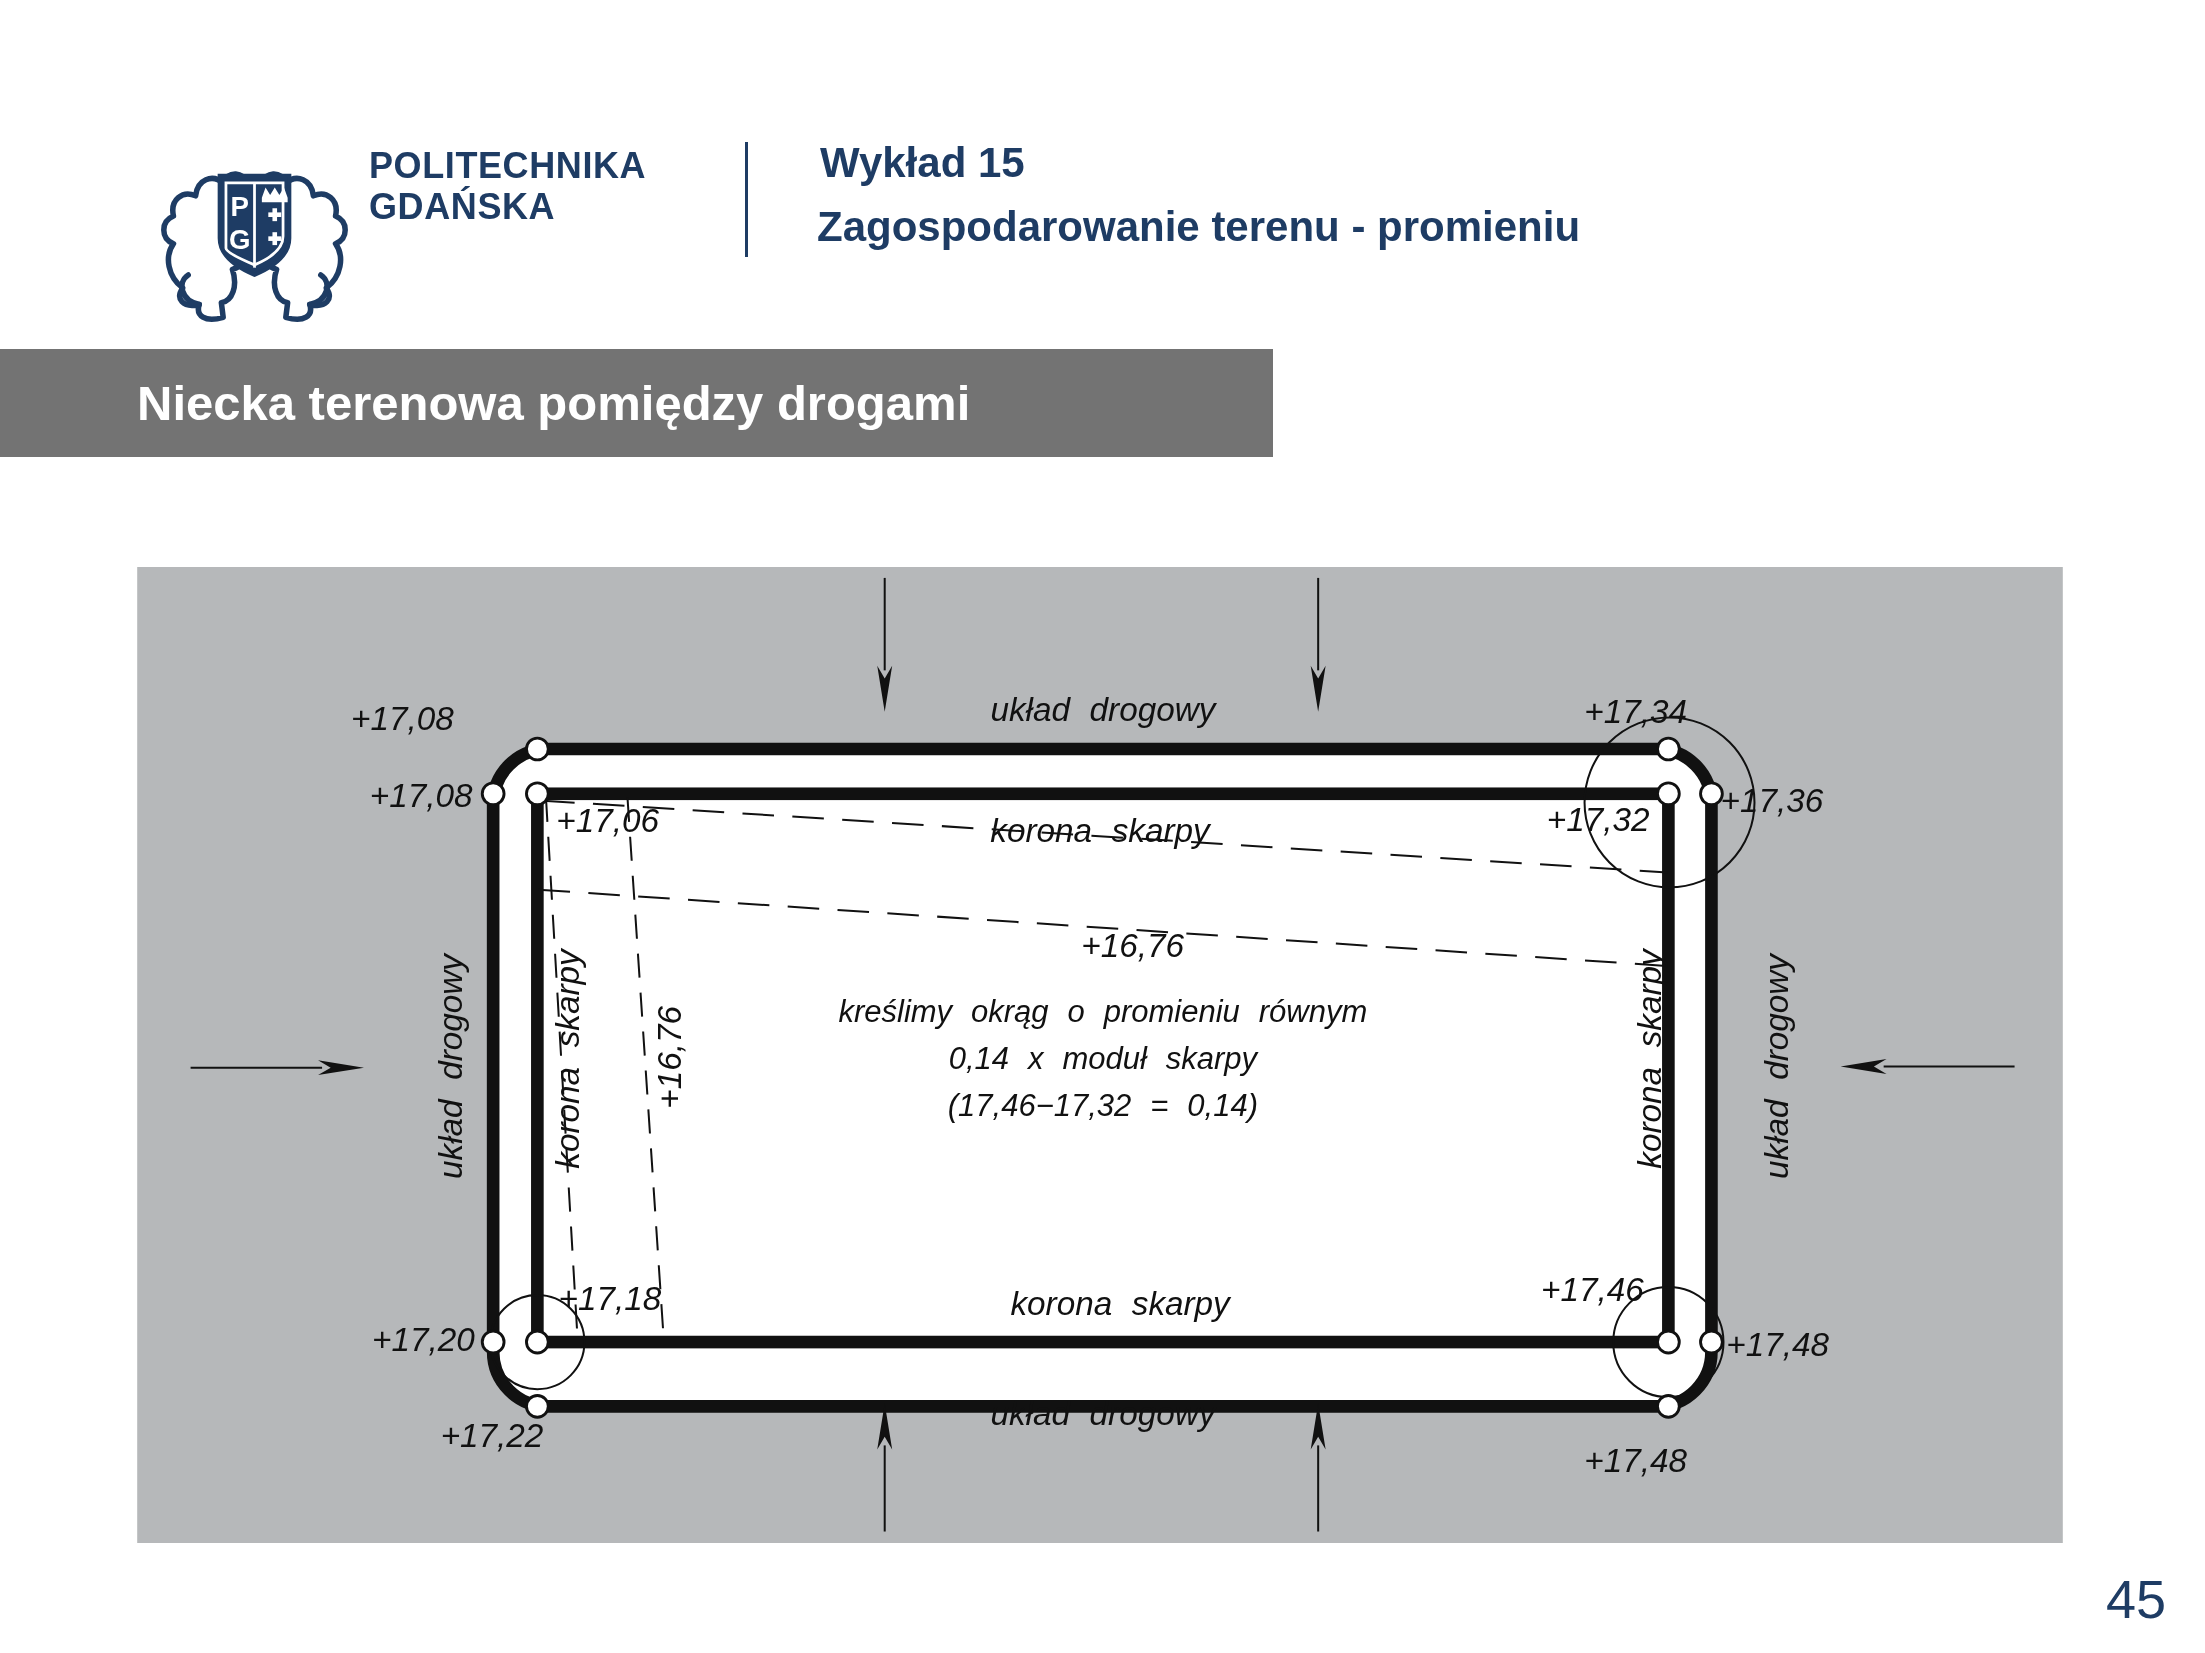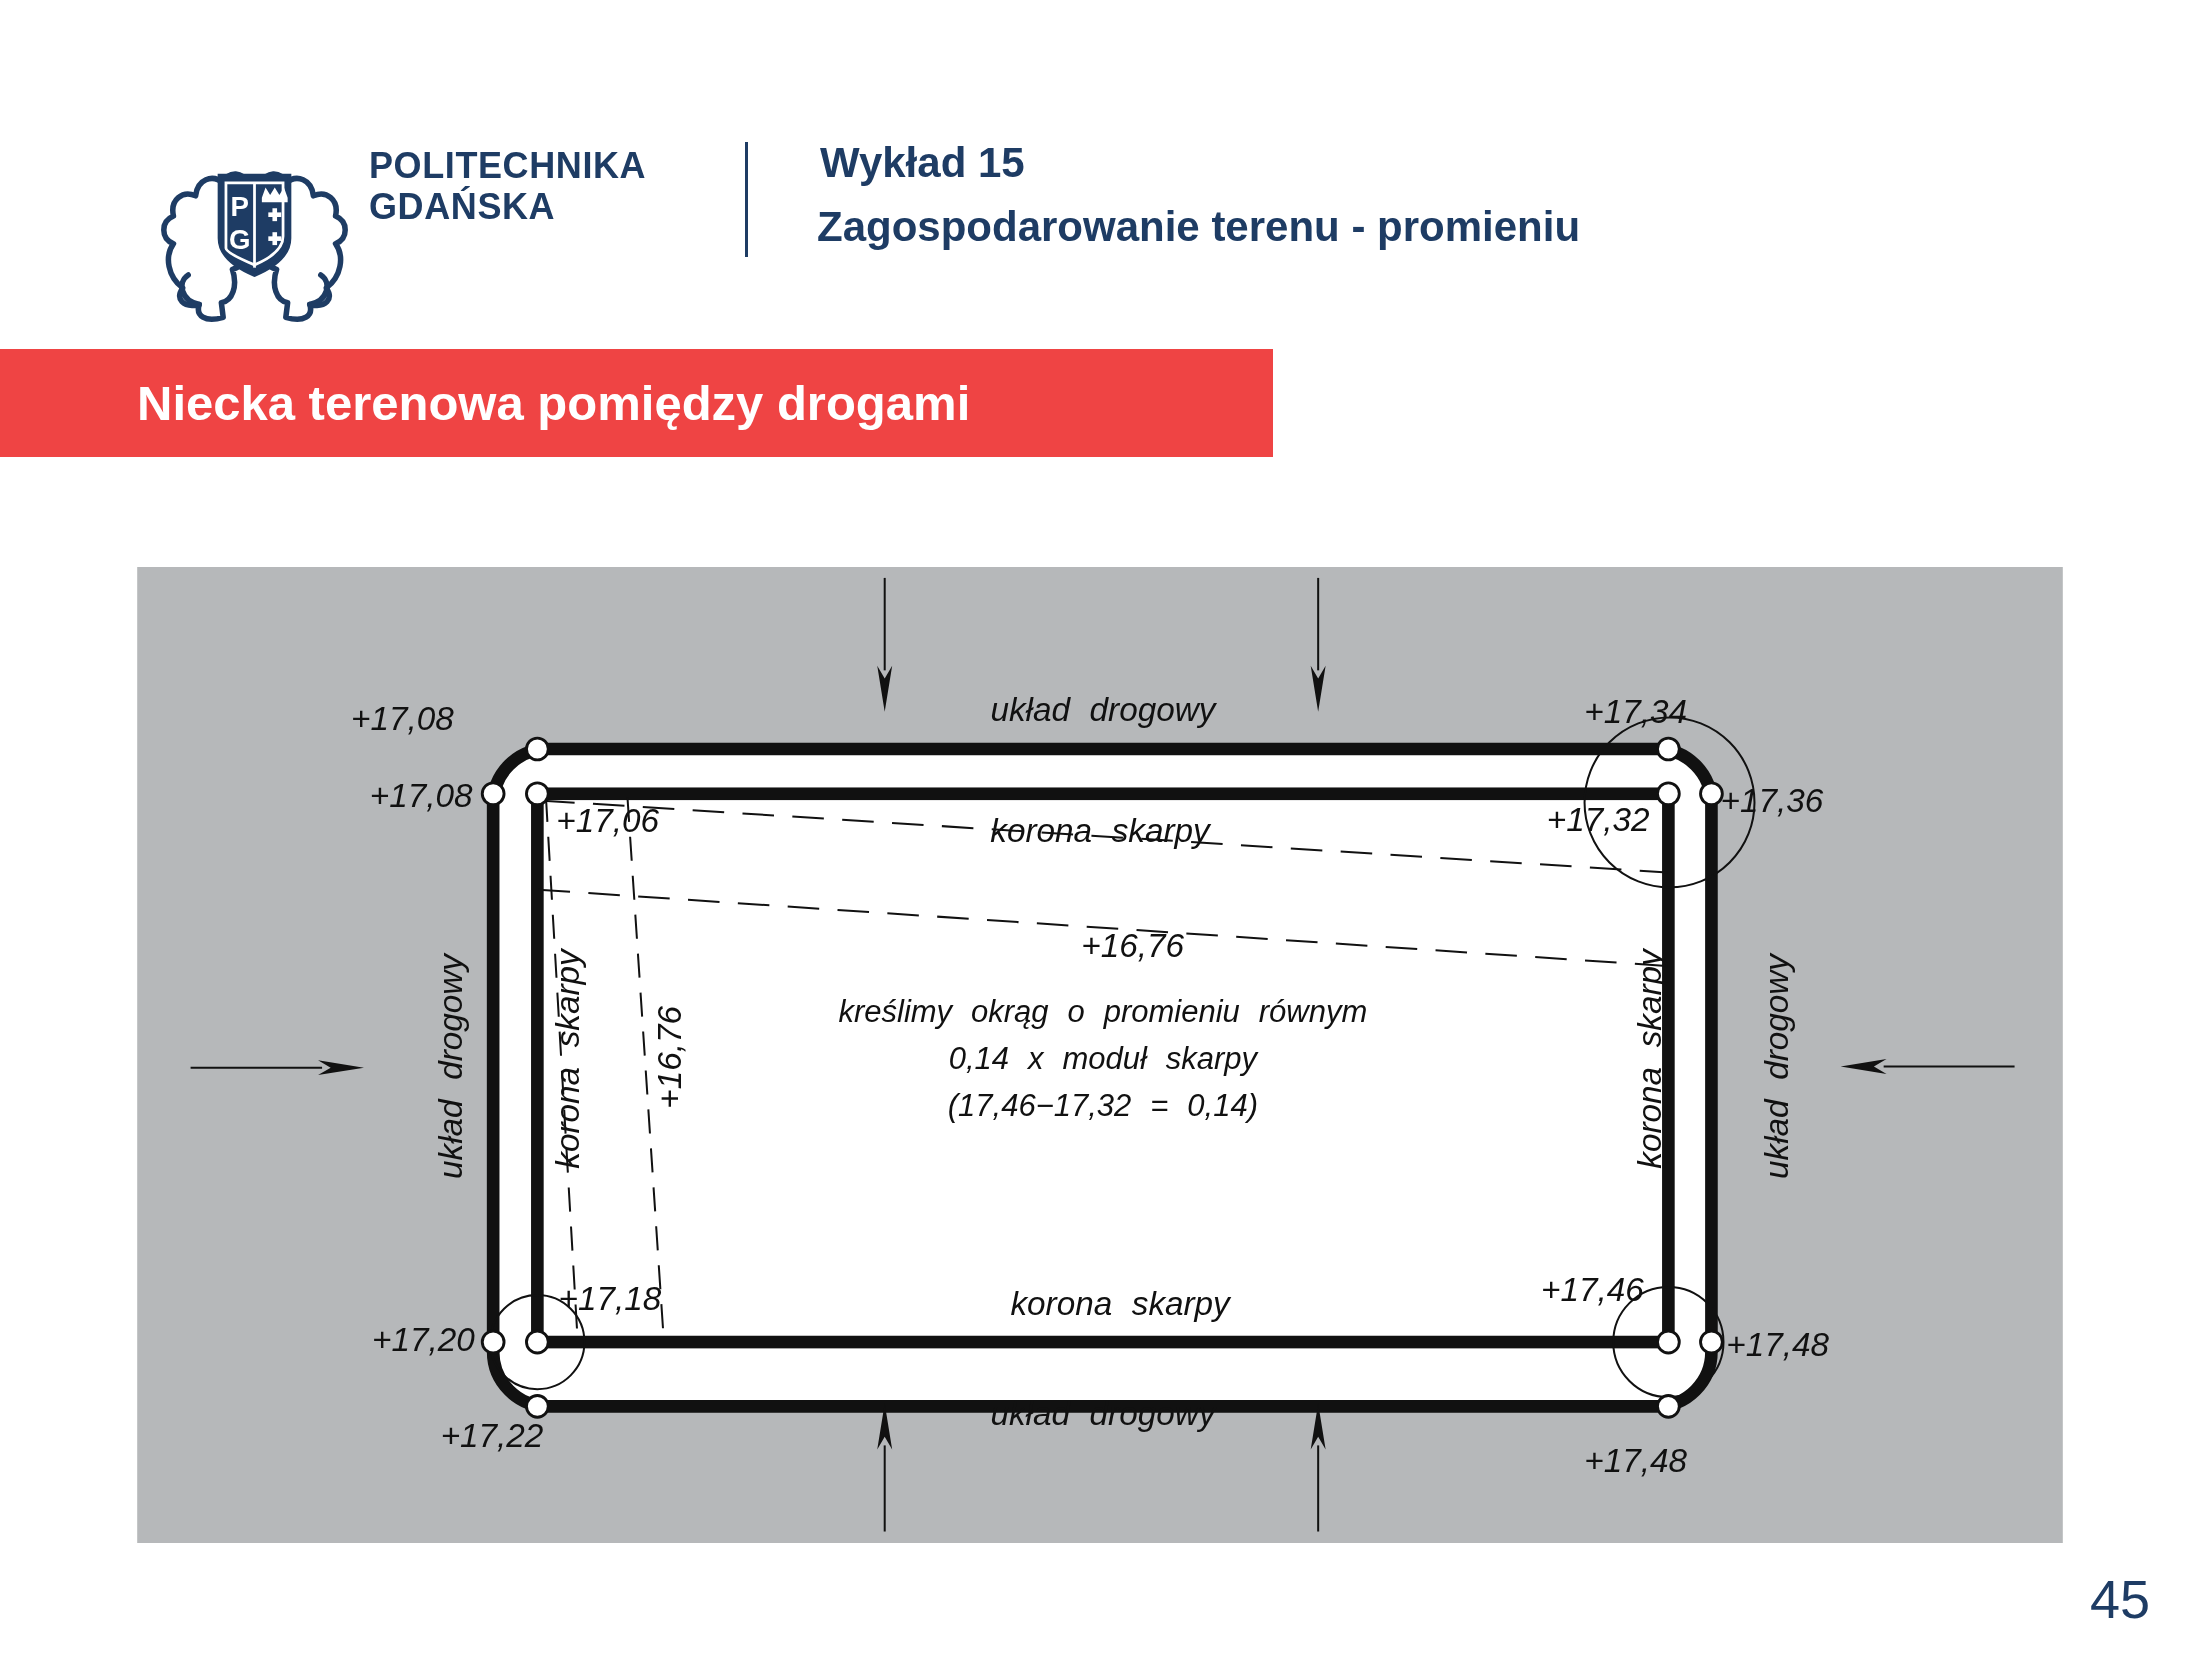--- a/index.html
+++ b/index.html
@@ -6,40 +6,40 @@
   .slide{position:relative;width:2205px;height:1654px;background:#ffffff;overflow:hidden;
          font-family:"Liberation Sans","DejaVu Sans",sans-serif;}
   
   .crest{position:absolute;left:144px;top:142px;width:221px;height:185px;}
   .uni-name{position:absolute;left:369px;top:145px;color:#1e3c64;font-weight:bold;
             font-size:36px;line-height:41px;letter-spacing:0.6px;}
   .hdr-divider{position:absolute;left:745px;top:142px;width:3.4px;height:115px;background:#1e3c64;}
   .lecture{position:absolute;left:820px;top:139px;color:#1e3c64;font-weight:bold;font-size:42px;}
   .topic{position:absolute;left:817px;top:203px;color:#1e3c64;font-weight:bold;font-size:42px;}
   
-  .banner{position:absolute;left:0;top:349px;width:1273px;height:108px;background:#ef4444;
+  .banner{position:absolute;left:0;top:349px;width:1273px;height:108px;background:#737373;
           display:flex;align-items:center;}
   .banner-title{color:#ffffff;font-weight:bold;font-size:49px;padding-left:137px;white-space:nowrap;}
   
   .diagram{position:absolute;left:137px;top:567px;}
   .diagram text{font-family:"Liberation Sans","DejaVu Sans",sans-serif;font-style:italic;
                 fill:#111111;word-spacing:18px;}
   .t-lbl{font-size:58px;}
   .t-elev{font-size:58px;}
   .t-note{font-size:54px;}
   .stroke-bold{fill:#ffffff;stroke:#111111;stroke-width:22px;}
   .stroke-thin{fill:none;stroke:#111111;stroke-width:3.5px;}
   .dash-long{stroke-dasharray:55 32;}
   .dash-short{stroke-dasharray:42 26;}
   .node{fill:#ffffff;stroke:#111111;stroke-width:5px;}
   .arrow-line{stroke:#111111;stroke-width:3.5px;}
   .arrow-head{fill:#111111;stroke:none;}
   
   .pageno{position:absolute;left:2090px;top:1568px;width:92px;color:#1e3c64;
-          font-size:54px;text-align:left;}
+          font-size:54px;text-align:center;}
 </style>
 </head>
 <body>
 
 <div class="slide">
 
   <svg class="crest" viewBox="0 0 240 200">
     <g fill="none" stroke="#1e3c64" stroke-width="6" stroke-linecap="round" stroke-linejoin="round">
       <g>
         <path d="M86,190 C66,196 56,188 60,176 C42,180 34,170 42,158 C26,146 22,124 32,110

